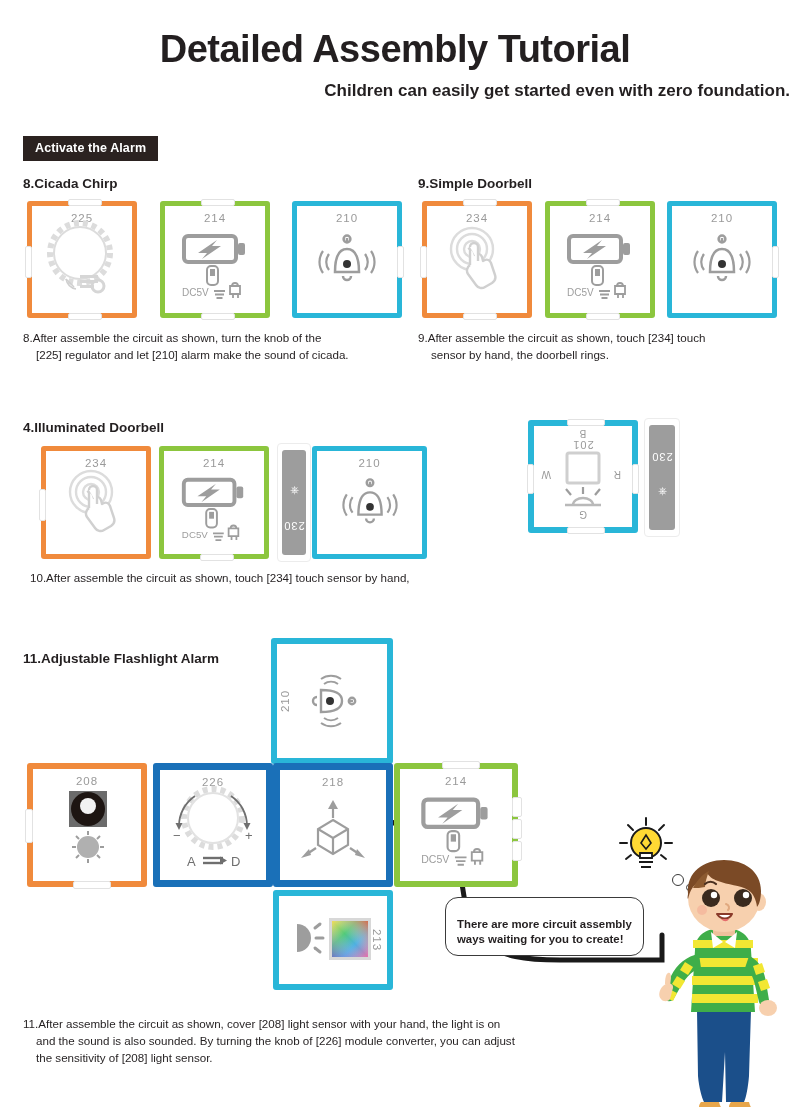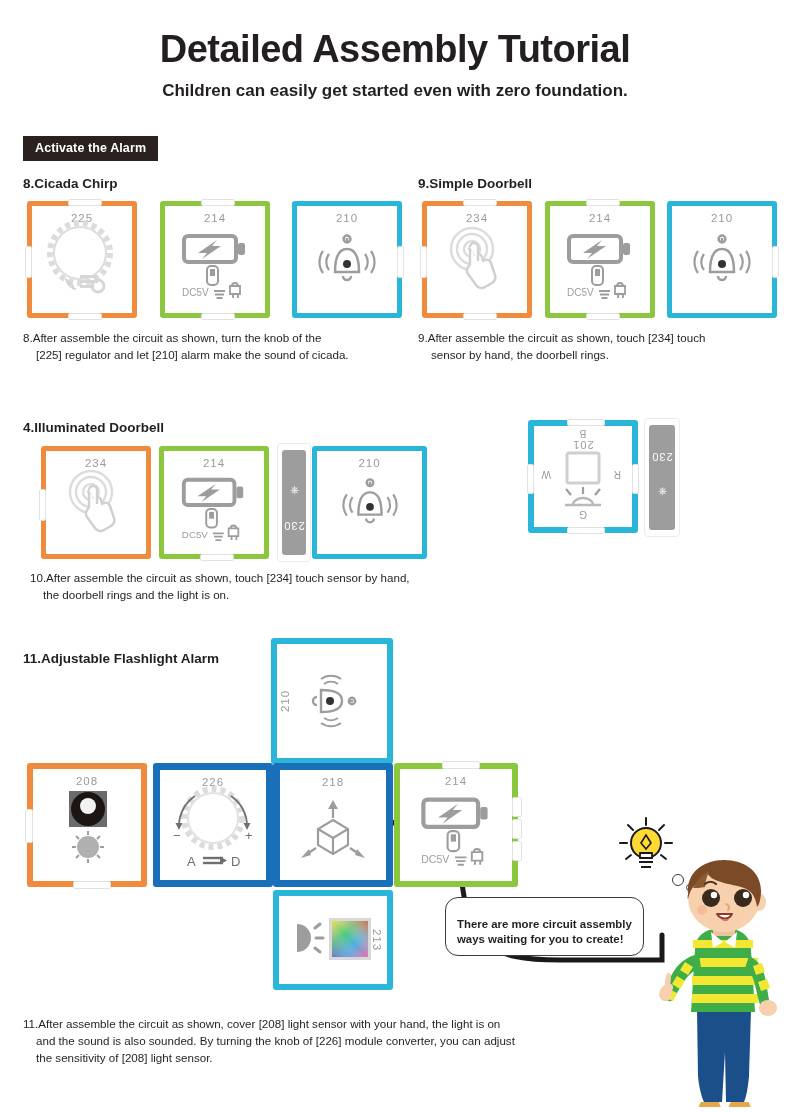--- a/index.html
+++ b/index.html
@@ -17,21 +17,21 @@
   .page-title {
     text-align:center;
     font-size: 38px;
     font-weight: bold;
     letter-spacing: -0.5px;
     margin: 0;
     padding-top: 28px;
     color: #231f20;
   }
   .page-subtitle {
-    text-align:center;
+    text-align:right;
     font-size: 17px;
     font-weight: bold;
     margin: 10px 0 0 0;
     color: #231f20;
   }
   .section-badge {
     position:absolute;
     left: 23px; top: 136px;
     background: #2b2220;
     color: #ffffff;
@@ -388,21 +388,20 @@
 
 <div class="strip" style="left:644px; top:418px; width:36px; height:119px;">
   <div class="bar">
     <span class="lbl" style="top:30%;">230</span>
     <span class="lbl" style="top:63%;">⎈</span>
   </div>
 </div>
 
 <div class="caption" style="left:30px; top:570px; width:480px;">
   <span class="idt">10.After assemble the circuit as shown, touch [234] touch sensor by hand,</span>
-  <span class="cont">the doorbell rings and the light is on.</span>
 </div>
 
 <div class="step-title" style="left:23px; top:651px;">11.Adjustable Flashlight Alarm</div>
 
 <div class="mod" style="left:271px; top:638px; width:122px; height:126px; border-width:6px; border-color:#29b6d8;">
   <span class="code vert-left">210</span>
   <div class="art">
     <svg width="70" height="62" viewBox="0 0 70 62">
       <g transform="rotate(90 35 31)">
         <path d="M35 14 v-4" stroke="#9d9d9d" stroke-width="2.4" fill="none"></path>

